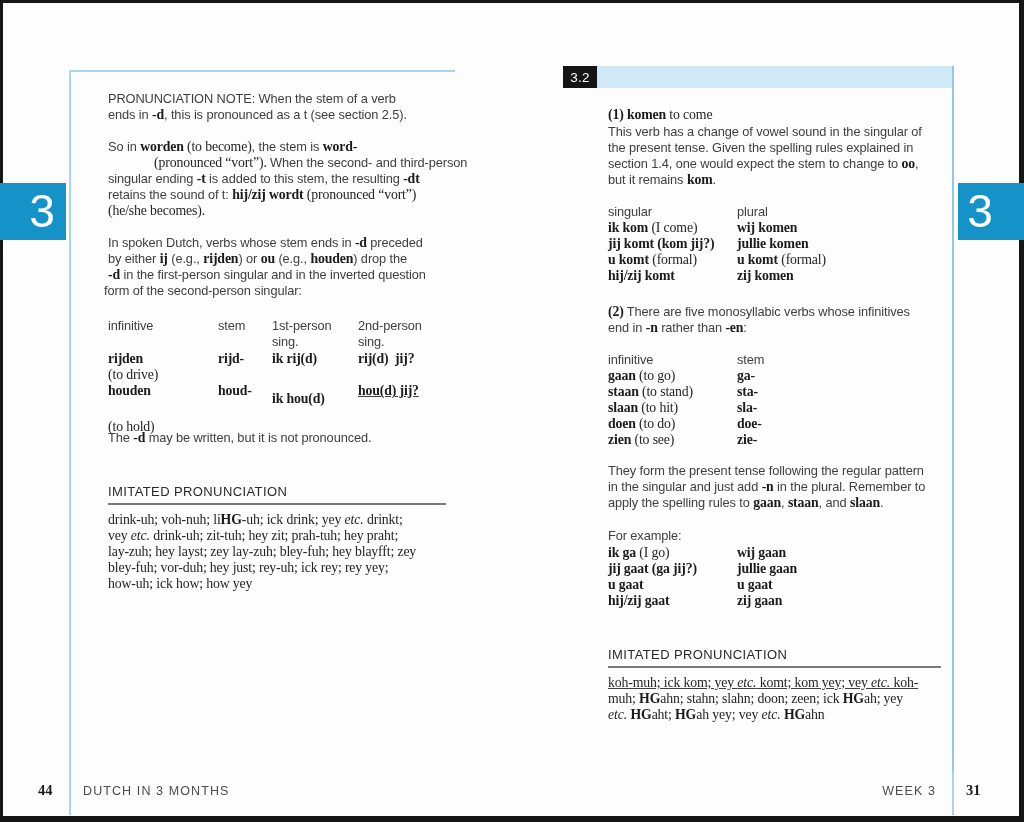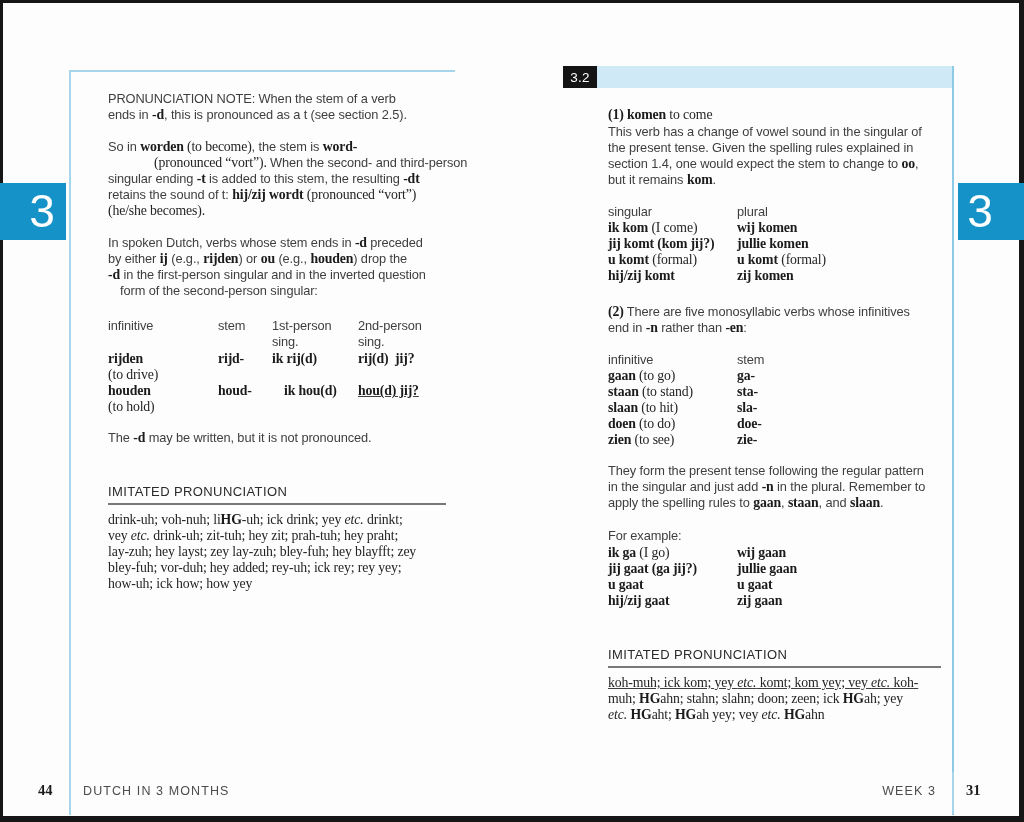--- a/index.html
+++ b/index.html
@@ -71,34 +71,34 @@
       <div class="tline" style="left: 108px; top: 91px;"><span class="sg-s">PRONUNCIATION NOTE: When the stem of a verb</span></div>
       <div class="tline" style="left: 108px; top: 107px;"><span class="sg-s">ends in </span><span class="sg-b">-d</span><span class="sg-s">, this is pronounced as a t (see section 2.5).</span></div>
       <div class="tline" style="left: 108px; top: 139px;"><span class="sg-s">So in </span><span class="sg-b">worden</span><span class="sg-r"> (to become)</span><span class="sg-s">, the stem is </span><span class="sg-b">word-</span></div>
       <div class="tline" style="left: 123px; top: 155px; margin-left: 31px;"><span class="sg-r">(pronounced “vort”). </span><span class="sg-s">When the second- and third-person</span></div>
       <div class="tline" style="left: 108px; top: 171px;"><span class="sg-s">singular ending </span><span class="sg-b">-t</span><span class="sg-s"> is added to this stem, the resulting </span><span class="sg-b">-dt</span></div>
       <div class="tline" style="left: 108px; top: 187px;"><span class="sg-s">retains the sound of t: </span><span class="sg-b">hij/zij wordt</span><span class="sg-r"> (pronounced “vort”)</span></div>
       <div class="tline" style="left: 108px; top: 203px;"><span class="sg-r">(he/she becomes).</span></div>
       <div class="tline" style="left: 108px; top: 235px;"><span class="sg-s">In spoken Dutch, verbs whose stem ends in </span><span class="sg-b">-d</span><span class="sg-s"> preceded</span></div>
       <div class="tline" style="left: 108px; top: 251px;"><span class="sg-s">by either </span><span class="sg-b">ij</span><span class="sg-s"> (e.g., </span><span class="sg-b">rijden</span><span class="sg-s">) or </span><span class="sg-b">ou</span><span class="sg-s"> (e.g., </span><span class="sg-b">houden</span><span class="sg-s">) drop the</span></div>
       <div class="tline" style="left: 108px; top: 267px;"><span class="sg-b">-d</span><span class="sg-s"> in the first-person singular and in the inverted question</span></div>
-      <div class="tline" style="left: 120px; top: 283px;"><span class="sg-s">form of the second-person singular:</span></div>
+      <div class="tline" style="left: 104px; top: 283px;"><span class="sg-s">form of the second-person singular:</span></div>
       <div class="tline" style="left: 108px; top: 318px;"><span class="cell" style="left: 0px;"><span class="sg-s">infinitive</span></span><span class="cell" style="left: 110px;"><span class="sg-s">stem</span></span><span class="cell" style="left: 164px;"><span class="sg-s">1st-person</span></span><span class="cell" style="left: 250px;"><span class="sg-s">2nd-person</span></span></div>
       <div class="tline" style="left: 108px; top: 334px;"><span class="cell" style="left: 164px;"><span class="sg-s">sing.</span></span><span class="cell" style="left: 250px;"><span class="sg-s">sing.</span></span></div>
       <div class="tline" style="left: 108px; top: 351px;"><span class="cell" style="left: 0px;"><span class="sg-b">rijden</span></span><span class="cell" style="left: 110px;"><span class="sg-b">rijd-</span></span><span class="cell" style="left: 164px;"><span class="sg-b">ik rij(d)</span></span><span class="cell" style="left: 250px;"><span class="sg-b">rij(d)  jij?</span></span></div>
       <div class="tline" style="left: 108px; top: 367px;"><span class="cell" style="left: 0px;"><span class="sg-r">(to drive)</span></span></div>
-      <div class="tline" style="left: 108px; top: 383px;"><span class="cell" style="left: 0px;"><span class="sg-b">houden</span></span><span class="cell" style="left: 110px;"><span class="sg-b">houd-</span></span><span class="cell" style="left: 176px;"><span class="sg-b">ik hou(d)</span></span><span class="cell" style="left: 250px; text-decoration: underline;"><span class="sg-b">hou(d) jij?</span></span></div>
-      <div class="tline" style="left: 108px; top: 399px;"><span class="cell" style="left: 0px;"><span class="sg-r">(to hold)</span></span></div>
+      <div class="tline" style="left: 108px; top: 383px;"><span class="cell" style="left: 0px;"><span class="sg-b">houden</span></span><span class="cell" style="left: 110px;"><span class="sg-b">houd-</span></span><span class="cell" style="left: 164px; margin-top: 8px;"><span class="sg-b">ik hou(d)</span></span><span class="cell" style="left: 250px; text-decoration: underline;"><span class="sg-b">hou(d) jij?</span></span></div>
+      <div class="tline" style="left: 108px; top: 399px;"><span class="cell" style="left: 0px; margin-top: 20px;"><span class="sg-r">(to hold)</span></span></div>
       <div class="tline" style="left: 108px; top: 430px;"><span class="sg-s">The </span><span class="sg-b">-d</span><span class="sg-s"> may be written, but it is not pronounced.</span></div>
       <div class="tline hd" style="left: 108px; top: 484px;"><span class="sg-s">IMITATED PRONUNCIATION</span></div>
       <div class="tline rule" style="left: 108px; top: 503px; width: 338px;"></div>
       <div class="tline" style="left: 108px; top: 512px;"><span class="sg-r">drink-uh; voh-nuh; li</span><span class="sg-b">HG</span><span class="sg-r">-uh; ick drink; yey </span><span class="sg-i">etc.</span><span class="sg-r"> drinkt;</span></div>
       <div class="tline" style="left: 108px; top: 528px;"><span class="sg-r">vey </span><span class="sg-i">etc.</span><span class="sg-r"> drink-uh; zit-tuh; hey zit; prah-tuh; hey praht;</span></div>
       <div class="tline" style="left: 108px; top: 544px;"><span class="sg-r">lay-zuh; hey layst; zey lay-zuh; bley-fuh; hey blayfft; zey</span></div>
-      <div class="tline" style="left: 108px; top: 560px;"><span class="sg-r">bley-fuh; vor-duh; hey added; rey-uh; ick rey; rey yey;</span></div>
+      <div class="tline" style="left: 108px; top: 560px;"><span class="sg-r">bley-fuh; vor-duh; hey just; rey-uh; ick rey; rey yey;</span></div>
       <div class="tline" style="left: 108px; top: 576px;"><span class="sg-r">how-uh; ick how; how yey</span></div>
     </div>
   <div id="right-text">
       <div class="tline" style="left: 608px; top: 107px;"><span class="sg-b">(1) komen</span><span class="sg-r"> to come</span></div>
       <div class="tline" style="left: 608px; top: 124px;"><span class="sg-s">This verb has a change of vowel sound in the singular of</span></div>
       <div class="tline" style="left: 608px; top: 140px;"><span class="sg-s">the present tense. Given the spelling rules explained in</span></div>
       <div class="tline" style="left: 608px; top: 156px;"><span class="sg-s">section 1.4, one would expect the stem to change to </span><span class="sg-b">oo</span><span class="sg-s">,</span></div>
       <div class="tline" style="left: 608px; top: 172px;"><span class="sg-s">but it remains </span><span class="sg-b">kom</span><span class="sg-s">.</span></div>
       <div class="tline" style="left: 608px; top: 204px;"><span class="cell" style="left: 0px;"><span class="sg-s">singular</span></span><span class="cell" style="left: 129px;"><span class="sg-s">plural</span></span></div>
       <div class="tline" style="left: 608px; top: 220px;"><span class="cell" style="left: 0px;"><span class="sg-b">ik kom</span><span class="sg-r"> (I come)</span></span><span class="cell" style="left: 129px;"><span class="sg-b">wij komen</span></span></div>

